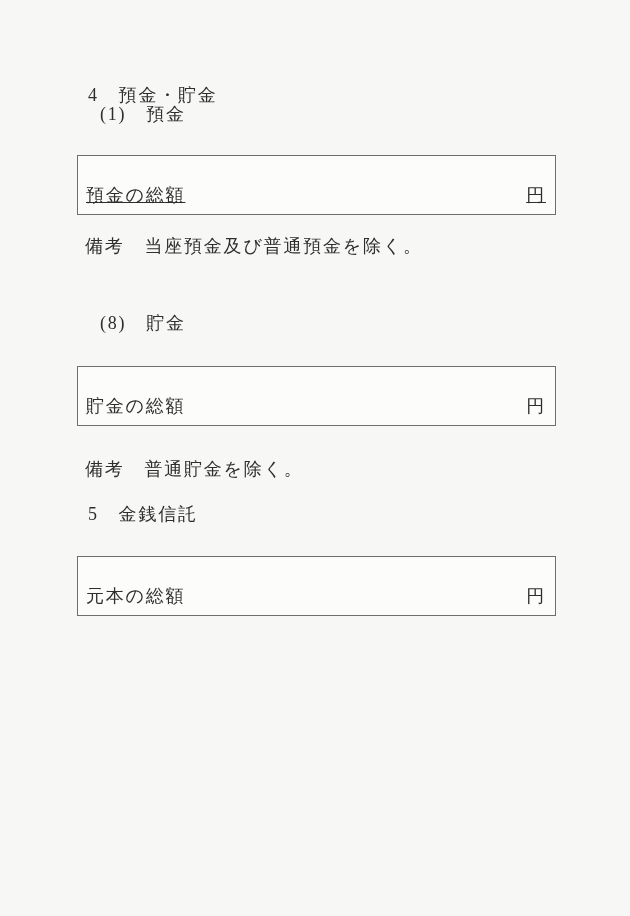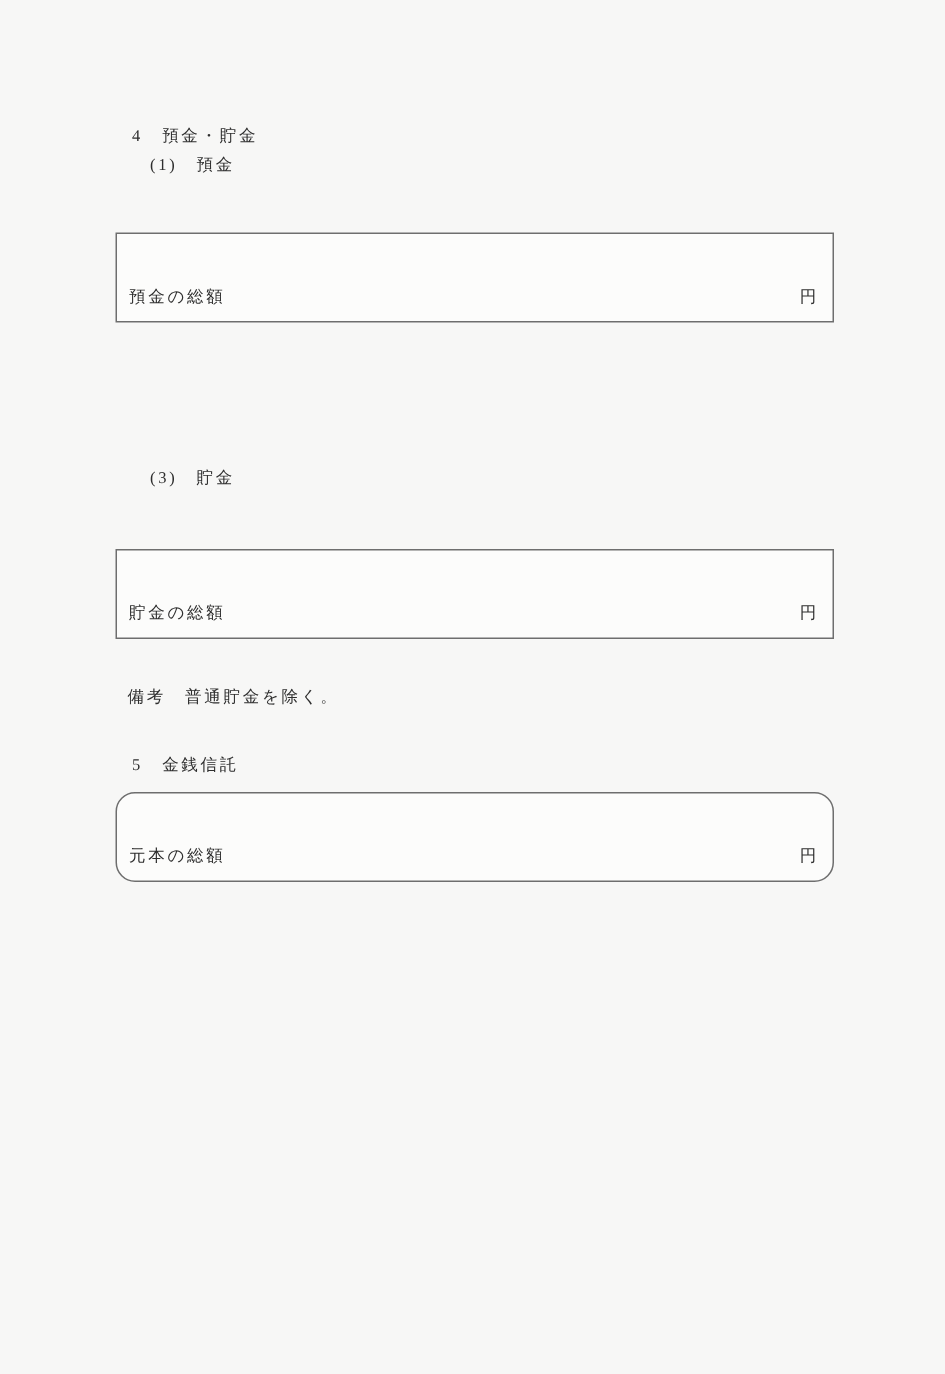--- a/index.html
+++ b/index.html
@@ -12,21 +12,21 @@
   body {
     background: var(--background);
     font-family: "Liberation Serif", "DejaVu Serif", serif;
   }
   .page {
     position: relative;
     width: 630px;
     height: 916px;
     background: var(--background);
     color: var(--text-color);
-    font-size: 11px;
+    font-size: 18px;
     letter-spacing: 1.8px;
     line-height: 1;
     overflow: hidden;
   }
   .h-main { position: absolute; left: 88px; white-space: pre; }
   .h-sub  { position: absolute; left: 100px; white-space: pre; }
   .note   { position: absolute; left: 85px; white-space: pre; }
   .field-box {
     position: absolute;
     left: 77px;
@@ -35,23 +35,23 @@
     box-sizing: border-box;
     border: 1px solid var(--border-color);
     background: var(--box-background);
     display: flex;
     justify-content: space-between;
     align-items: flex-end;
     padding: 0 9px 10px 8px;
   }
   .field-label { white-space: pre; }
   .field-unit  { white-space: pre; }
-  #box-deposit   { top: 155px; }
+  #box-deposit   { top: 155px; text-decoration: underline; }
   #box-savings   { top: 366px; }
-  #box-principal { top: 528px; border-radius: 13px; }
+  #box-principal { top: 556px; }
   #h-sec4  { top: 86px; }
   #h-sub1  { top: 105px; text-align: right; }
   #note1   { top: 237px; }
   #h-sub2  { top: 314px; }
   #note2   { top: 460px; }
   #h-sec5  { top: 505px; }
 </style>
 </head>
 <body>
 
@@ -59,22 +59,23 @@
 
   <div id="h-sec4" class="h-main">4　預金・貯金</div>
 
   <div id="h-sub1" class="h-sub">(1)　預金</div>
 
   <div id="box-deposit" class="field-box">
     <span class="field-label">預金の総額</span>
     <span class="field-unit">円</span>
   </div>
 
+  <div id="note1" class="note">備考　当座預金及び普通預金を除く。</div>
 
-  <div id="h-sub2" class="h-sub">(3)　貯金</div>
+  <div id="h-sub2" class="h-sub">(8)　貯金</div>
 
   <div id="box-savings" class="field-box">
     <span class="field-label">貯金の総額</span>
     <span class="field-unit">円</span>
   </div>
 
   <div id="note2" class="note">備考　普通貯金を除く。</div>
 
   <div id="h-sec5" class="h-main">5　金銭信託</div>
 

